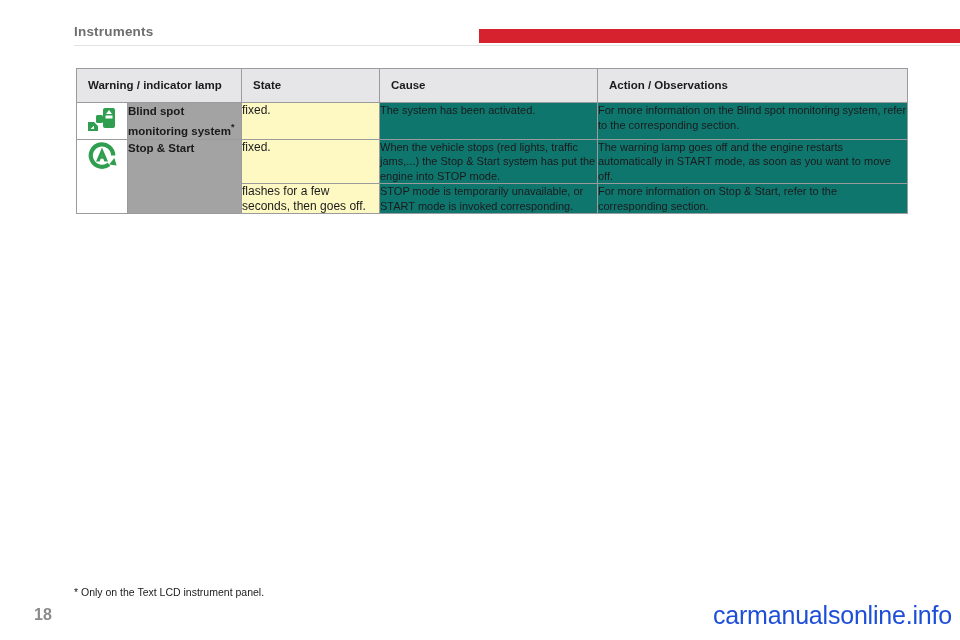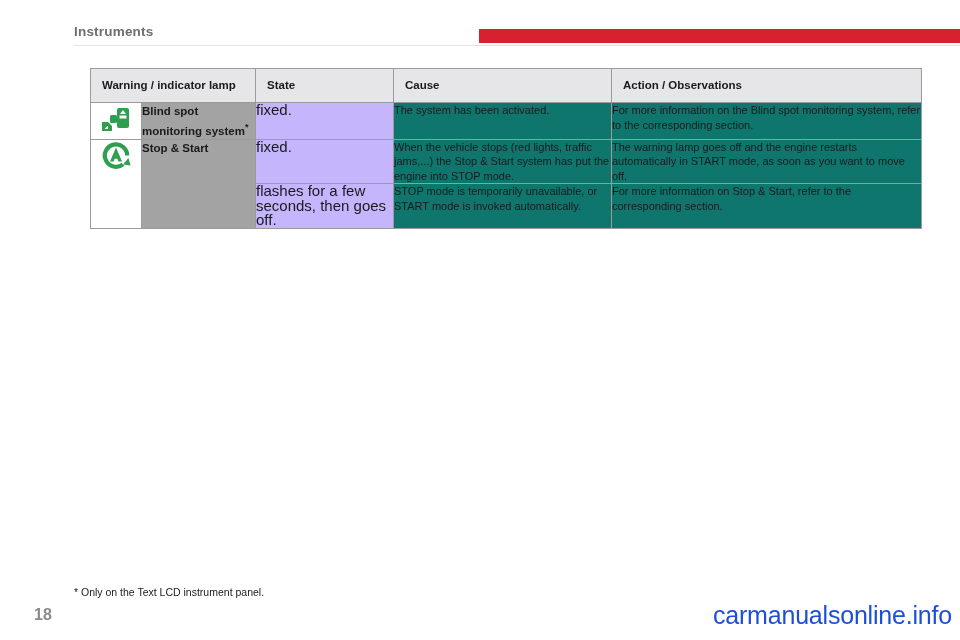--- a/index.html
+++ b/index.html
@@ -46,21 +46,21 @@
     left: 479px;
     top: 29px;
     width: 481px;
     height: 14px;
     background: #d6212f;
   }
 
   
   #lamp-table {
     position: absolute;
-    left: 90px;
+    left: 76px;
     top: 68px;
     width: 831px;
     border-collapse: collapse;
     table-layout: fixed;
   }
   #lamp-table th,
   #lamp-table td {
     border: 1px solid #9b9b9d;
     vertical-align: top;
     padding: 0;
@@ -99,22 +99,22 @@
     padding: 9px 9px 9px 11px;
   }
   .cell-text {
     background: #0f766e;
     font-size: 11px;
     color: #1a1a1c;
     line-height: 14.5px;
     padding: 9px 10px 9px 11px;
   }
   .cell-state {
-    background: #c4b5fd;
-    font-size: 15px;
+    background: #fef9c3;
+    font-size: 12px;
     color: #1a1a1c;
     line-height: 14.5px;
     padding: 9px 10px 9px 11px;
   }
   .sup-mark {
     font-size: 9px;
     vertical-align: super;
     font-weight: bold;
   }
 
@@ -216,21 +216,21 @@
       <td class="cell-name" rowspan="2">
         <span>Stop &amp; Start</span>
       </td>
       <td class="cell-state">fixed.</td>
       <td class="cell-text">When the vehicle stops (red lights, traffic jams,...) the Stop &amp; Start system has put the engine into STOP mode.</td>
       <td class="cell-text">The warning lamp goes off and the engine restarts automatically in START mode, as soon as you want to move off.</td>
     </tr>
 
     <tr>
       <td class="cell-state">flashes for a few seconds, then goes off.</td>
-      <td class="cell-text">STOP mode is temporarily unavailable, or START mode is invoked automatically.</td>
+      <td class="cell-text">STOP mode is temporarily unavailable, or START mode is invoked corresponding.</td>
       <td class="cell-text">For more information on Stop &amp; Start, refer to the corresponding section.</td>
     </tr>
 
   </tbody>
 </table>
 
 <div id="footnote">* Only on the Text LCD instrument panel.</div>
 <div id="page-number">18</div>
 <div id="watermark">carmanualsonline.info</div>
 

